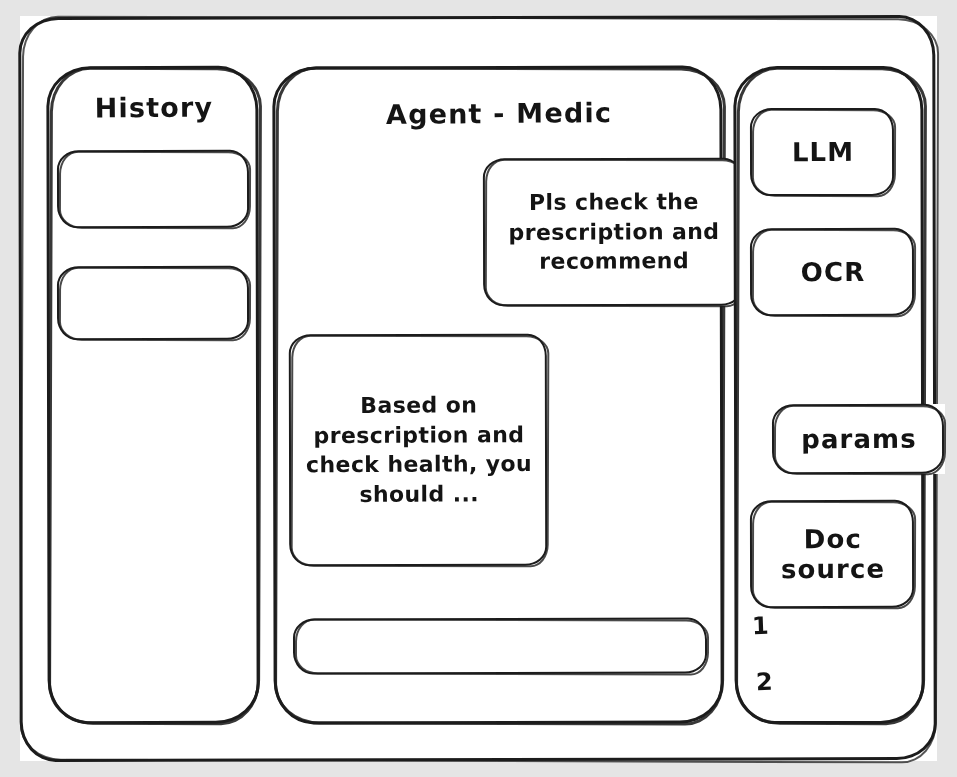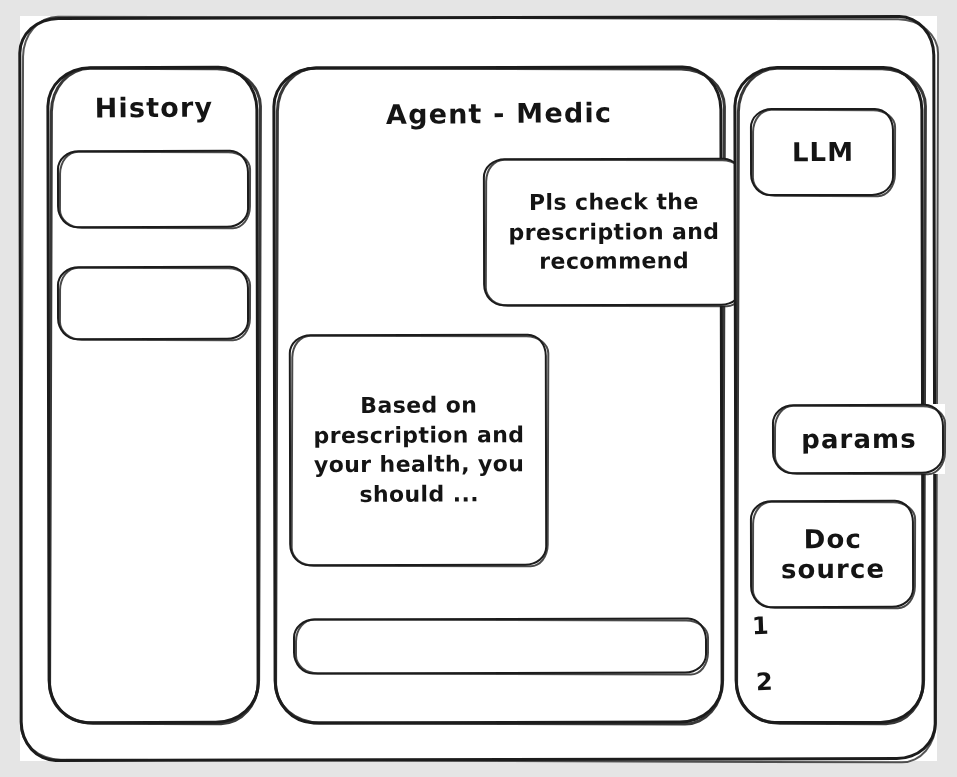--- a/index.html
+++ b/index.html
@@ -174,35 +174,38 @@
 
   <div id="user-bubble" class="sketch thin card">
     <div class="bubble-text">Pls check the
 prescription
 and recommend</div>
   </div>
 
   <div id="agent-bubble" class="sketch thin card">
     <div class="bubble-text">Based on
 prescription
-and your
+and check
 health, you
 should ...</div>
   </div>
 
   <div id="composer" class="sketch thin card">
     <div class="box-label"></div>
   </div>
 
   <div id="tools-panel" class="sketch panel"></div>
 
   <div id="tool-llm" class="sketch thin card">
     <div class="box-label">LLM</div>
   </div>
 
+  <div id="tool-ocr" class="sketch thin card">
+    <div class="box-label">OCR</div>
+  </div>
 
   <div id="tool-params" class="sketch thin card">
     <div class="box-label">params</div>
   </div>
 
   <div id="tool-doc" class="sketch thin card">
     <div class="box-label">Doc
 source</div>
   </div>
 

